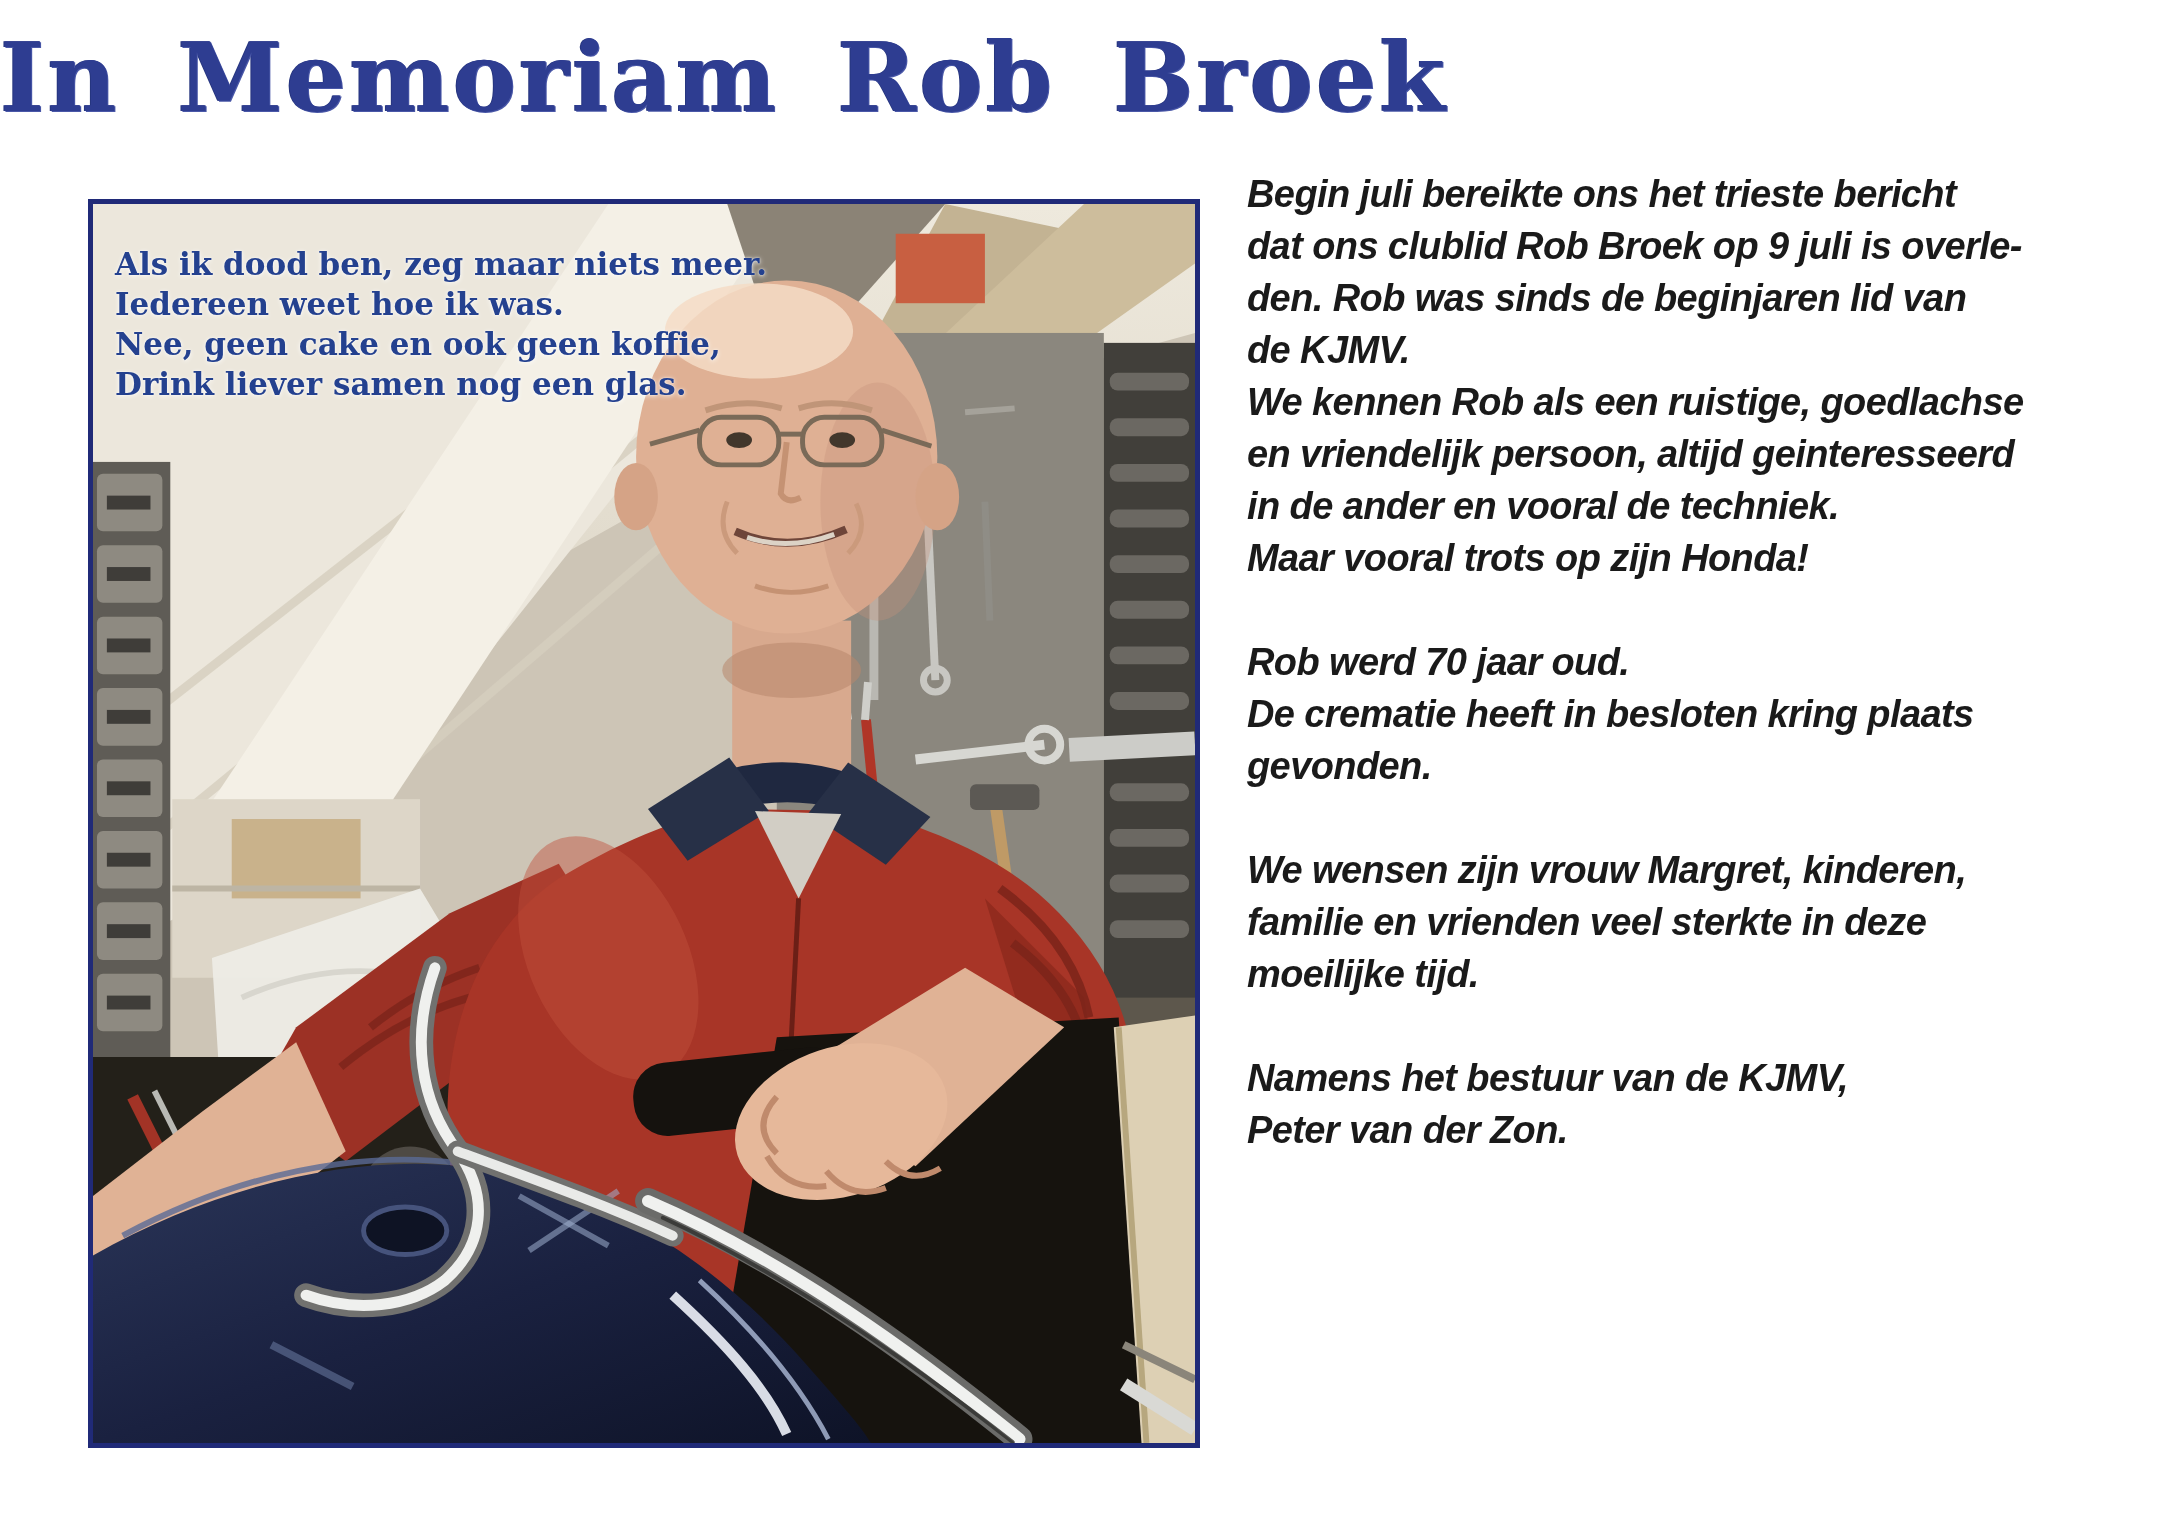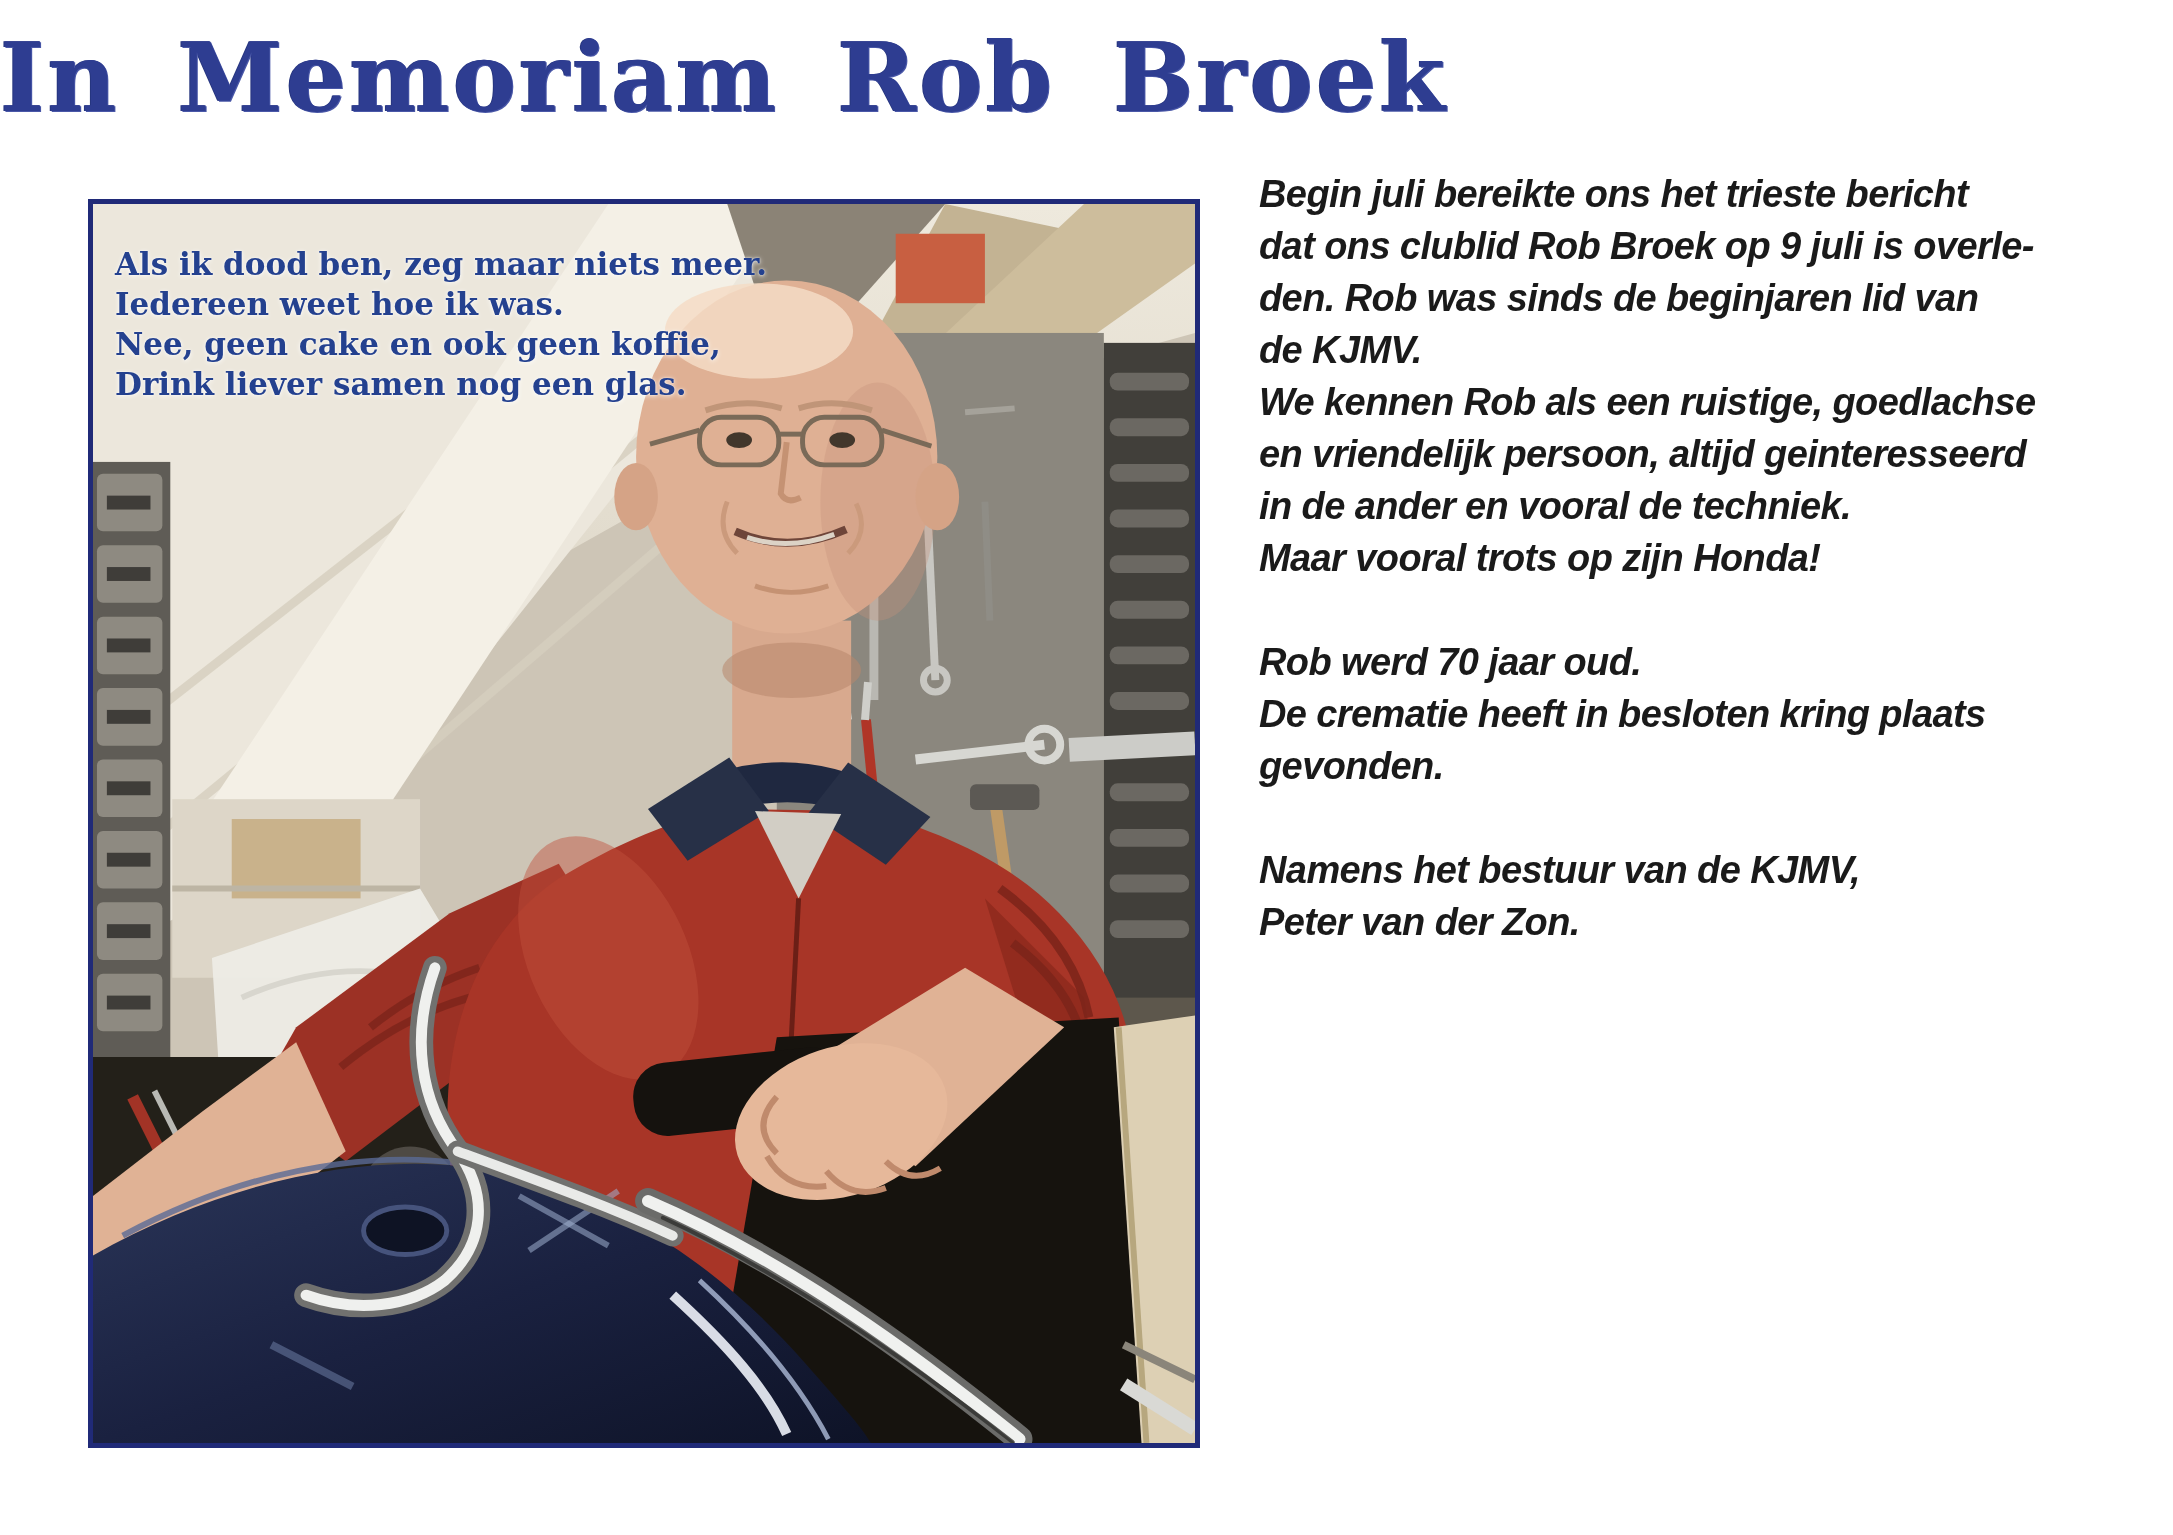--- a/index.html
+++ b/index.html
@@ -55,21 +55,21 @@
     left:1247px; top:168px;
     width:926px;
     font-style:italic;
     font-weight:bold;
     font-size:38px;
     line-height:52px;
     letter-spacing:-0.6px;
     color:#1a1a1a;
     white-space:pre;
   }
-  .text-col .para{ margin:0 0 52px 12px; }
+  .text-col .para{ margin:0 0 52px 0; }
   .text-col .para:last-child{ margin-bottom:0; }
 </style>
 </head>
 <body>
 
 <div class="page">
 
   <div class="title">In Memoriam Rob Broek</div>
 
   <div class="photo-frame">
@@ -298,16 +298,18 @@
 
   <div class="text-col"><div class="para">Begin juli bereikte ons het trieste bericht
 dat ons clublid Rob Broek op 9 juli is overle-
 den. Rob was sinds de beginjaren lid van
 de KJMV.
 We kennen Rob als een ruistige, goedlachse
 en vriendelijk persoon, altijd geinteresseerd
 in de ander en vooral de techniek.
 Maar vooral trots op zijn Honda!</div><div class="para">Rob werd 70 jaar oud.
 De crematie heeft in besloten kring plaats
-gevonden.</div><div class="para">Namens het bestuur van de KJMV,
+gevonden.</div><div class="para">We wensen zijn vrouw Margret, kinderen,
+familie en vrienden veel sterkte in deze
+moeilijke tijd.</div><div class="para">Namens het bestuur van de KJMV,
 Peter van der Zon.</div></div>
 
 </div>
 
 </body></html>

